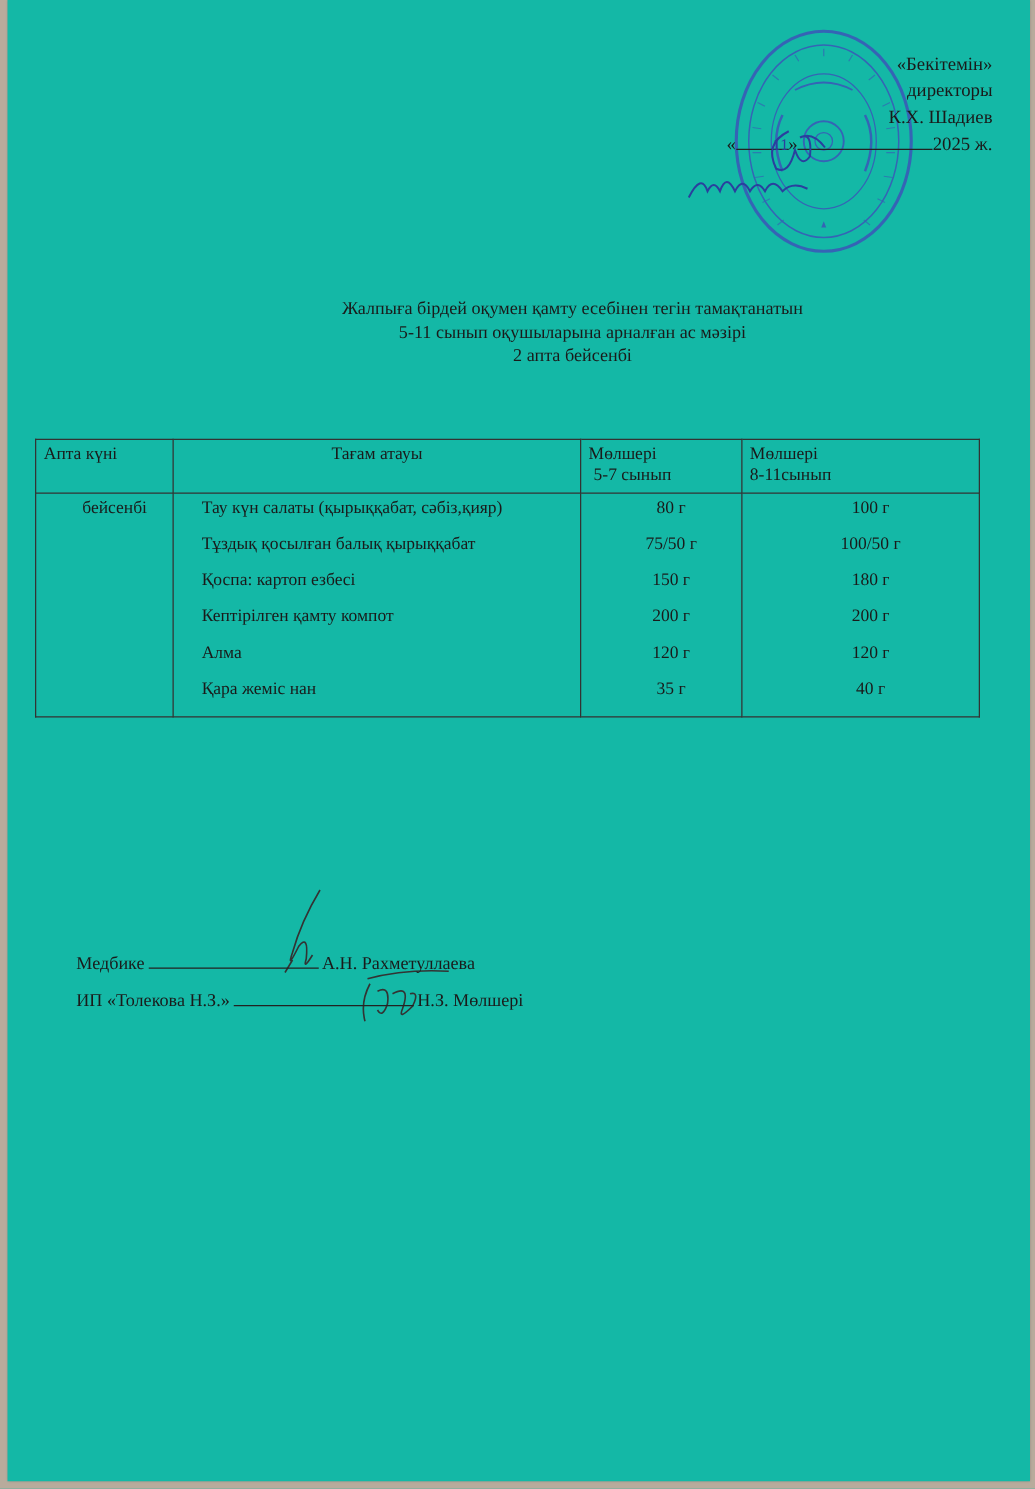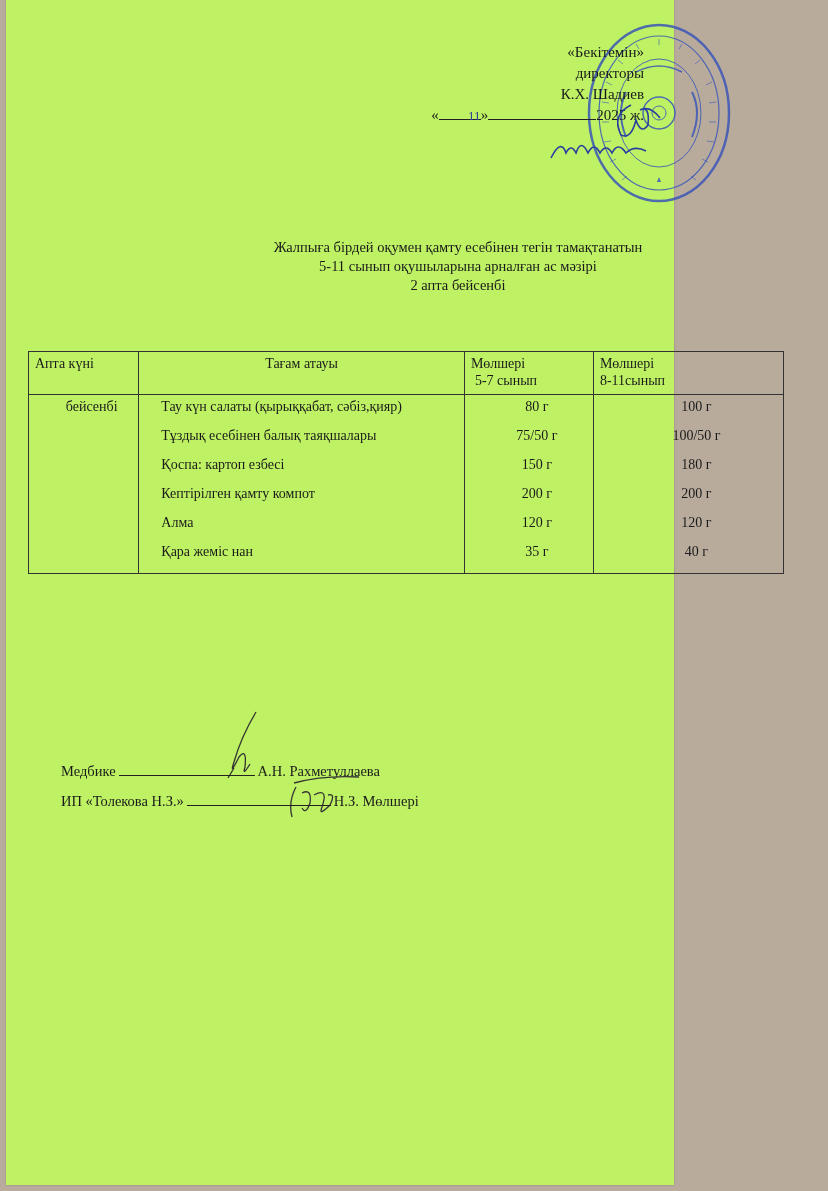--- a/index.html
+++ b/index.html
@@ -4,22 +4,22 @@
 <style>
   html, body { margin: 0; padding: 0; }
   body {
     width: 828px; height: 1191px;
     background: #b8ab9c;
     position: relative; overflow: hidden;
     font-family: "Liberation Serif", "DejaVu Serif", serif;
     color: #1a1a1a;
   }
   .page {
-    position: absolute; left: 6px; top: 0; width: 668px; height: 1185px;
-    background: #bef264;
+    position: absolute; left: 6px; top: 0; width: 818px; height: 1185px;
+    background: #14b8a6;
     box-shadow: 0 0 2px rgba(0,0,0,0.2);
   }
   .approval {
     position: absolute; right: 30px; top: 42px;
     text-align: right; font-size: 15px; line-height: 21px;
     z-index: 2;
   }
   .approval .line { display: block; white-space: nowrap; }
   .approval .date-line .blank {
     display: inline-block; border-bottom: 1px solid #222; height: 14px; vertical-align: baseline;
@@ -125,21 +125,21 @@
           <span style="display:block">Мөлшері</span>
           <span>8-11сынып</span>
         </th>
       </tr>
     </thead>
     <tbody>
       <tr>
         <td class="day body-cell">бейсенбі</td>
         <td class="body-cell dish">
           <span class="item">Тау күн салаты (қырыққабат, сәбіз,қияр)</span>
-          <span class="item">Тұздық есебінен балық таяқшалары</span>
+          <span class="item">Тұздық қосылған балық қырыққабат</span>
           <span class="item">Қоспа: картоп езбесі</span>
           <span class="item">Кептірілген қамту компот</span>
           <span class="item">Алма</span>
           <span class="item">Қара жеміс нан</span>
         </td>
         <td class="body-cell q">
           <span class="item">80 г</span>
           <span class="item">75/50 г</span>
           <span class="item">150 г</span>
           <span class="item">200 г</span>

